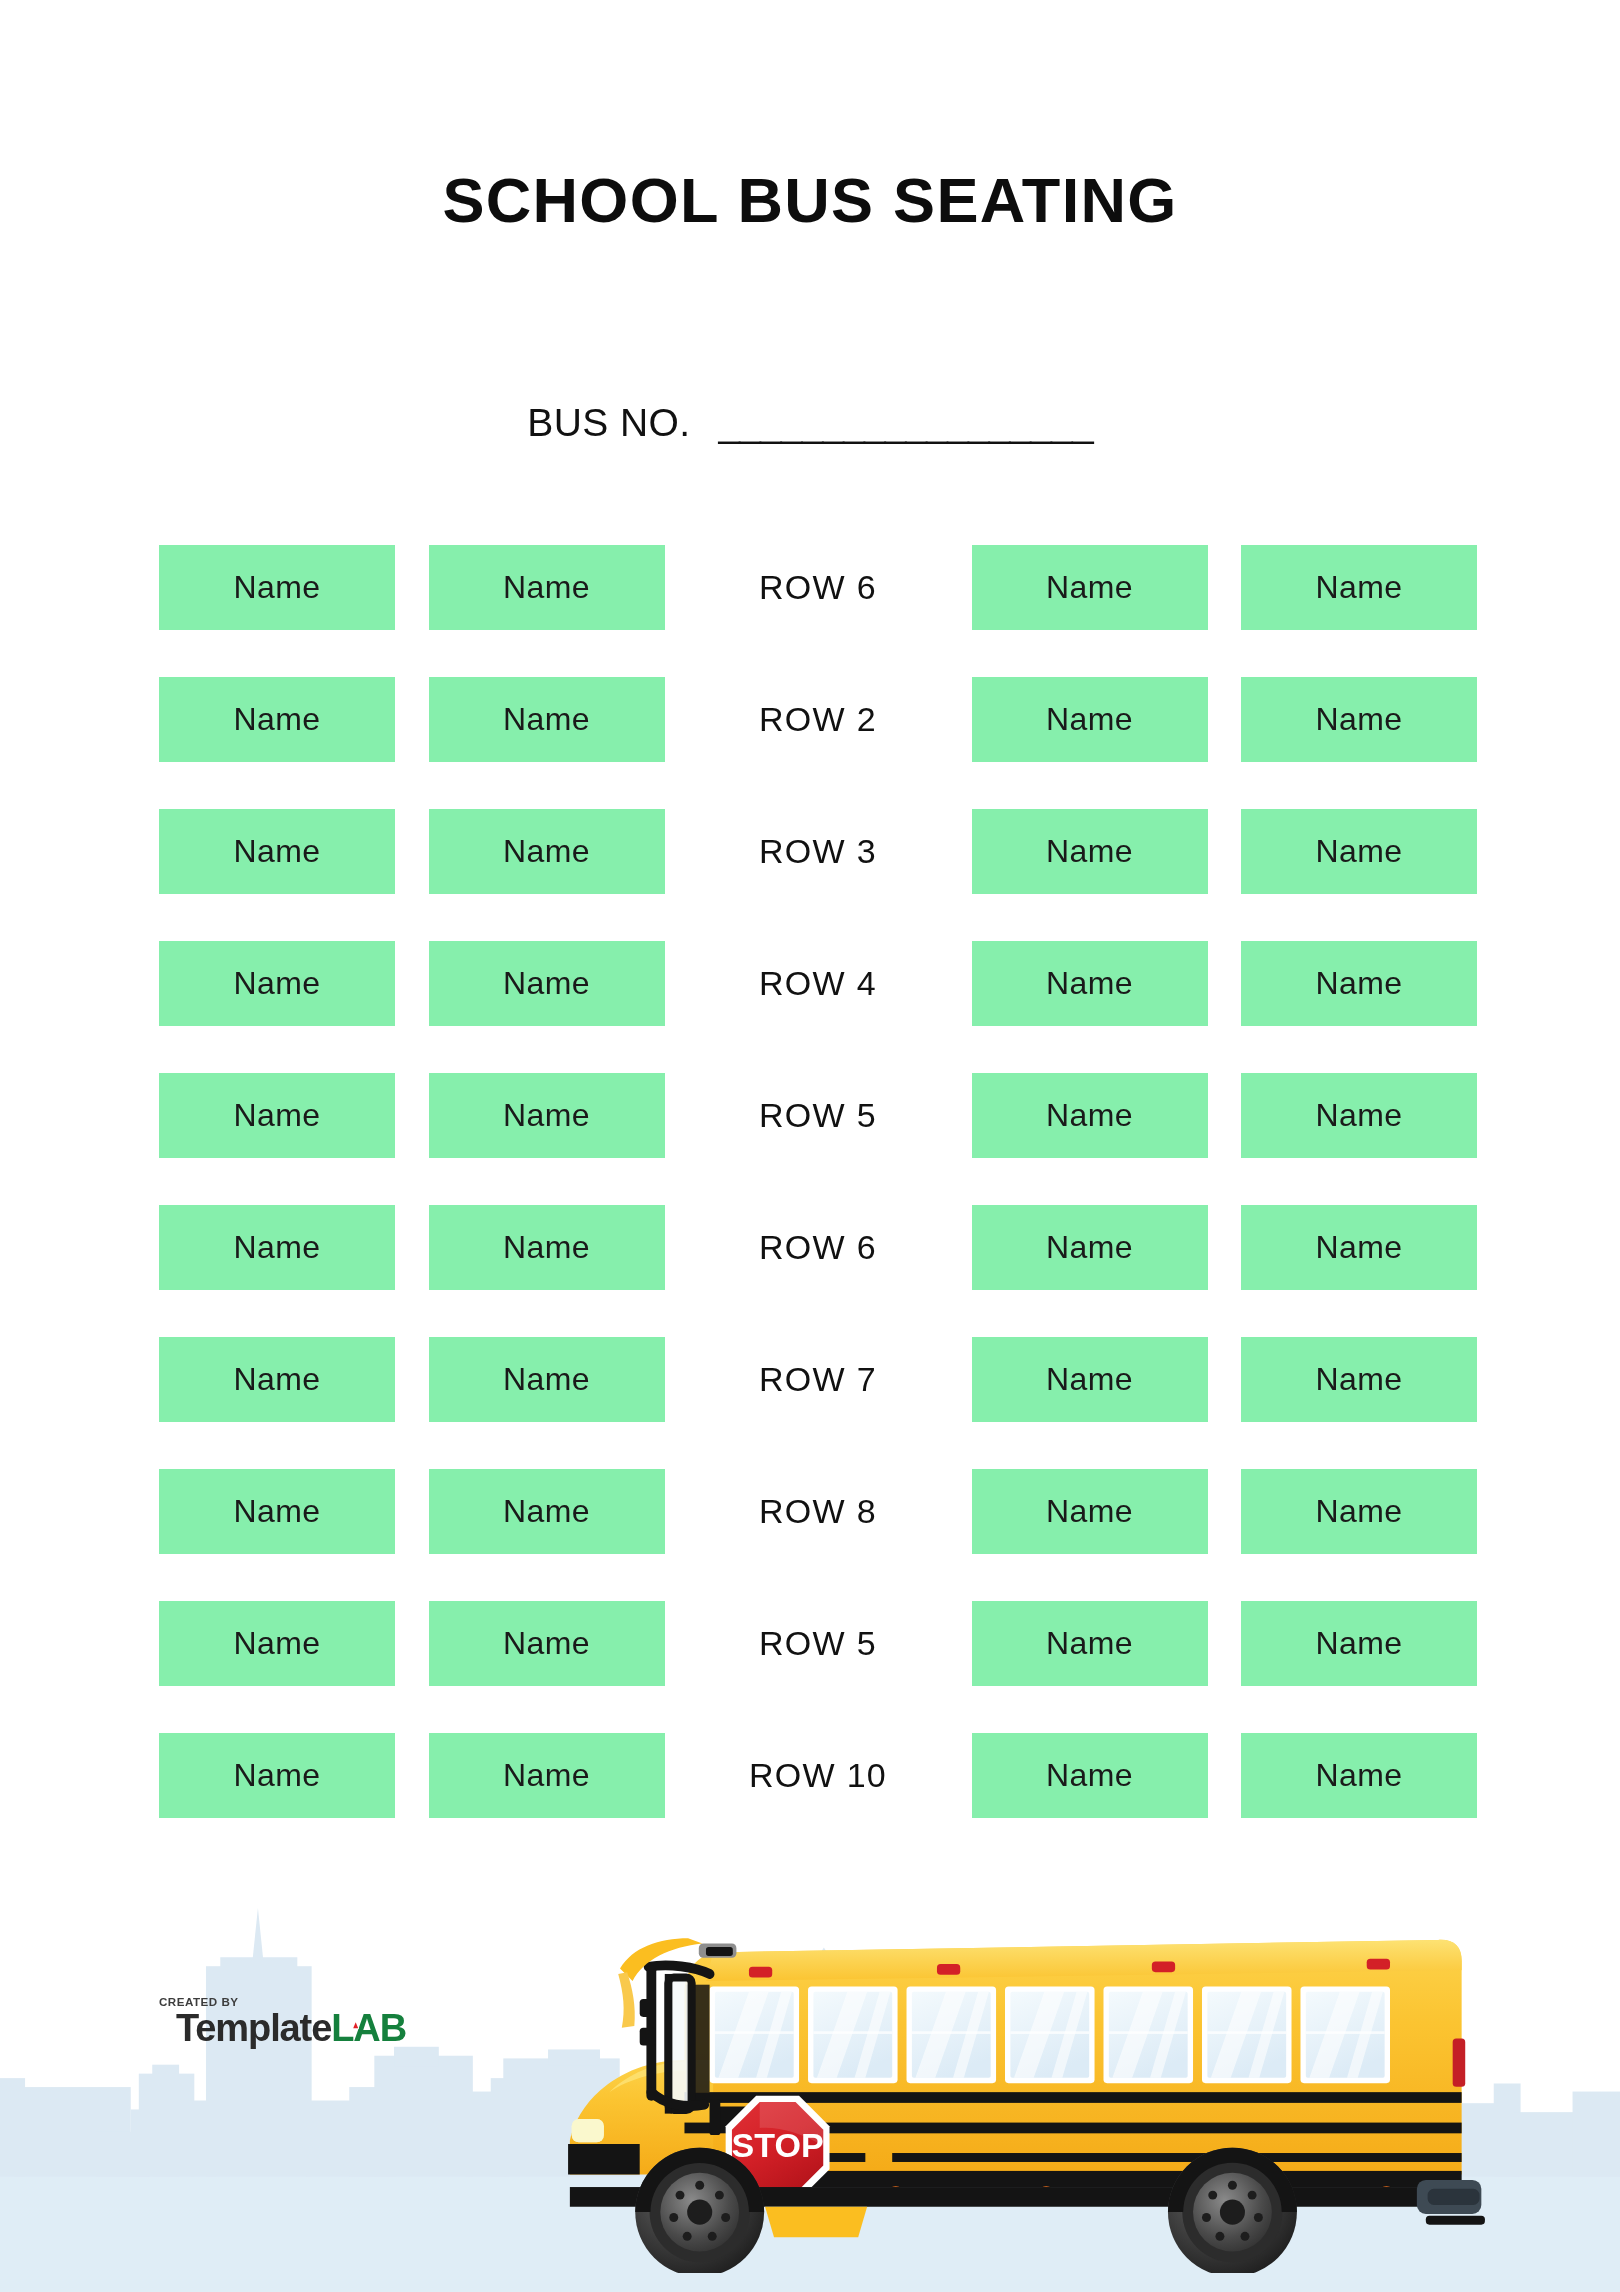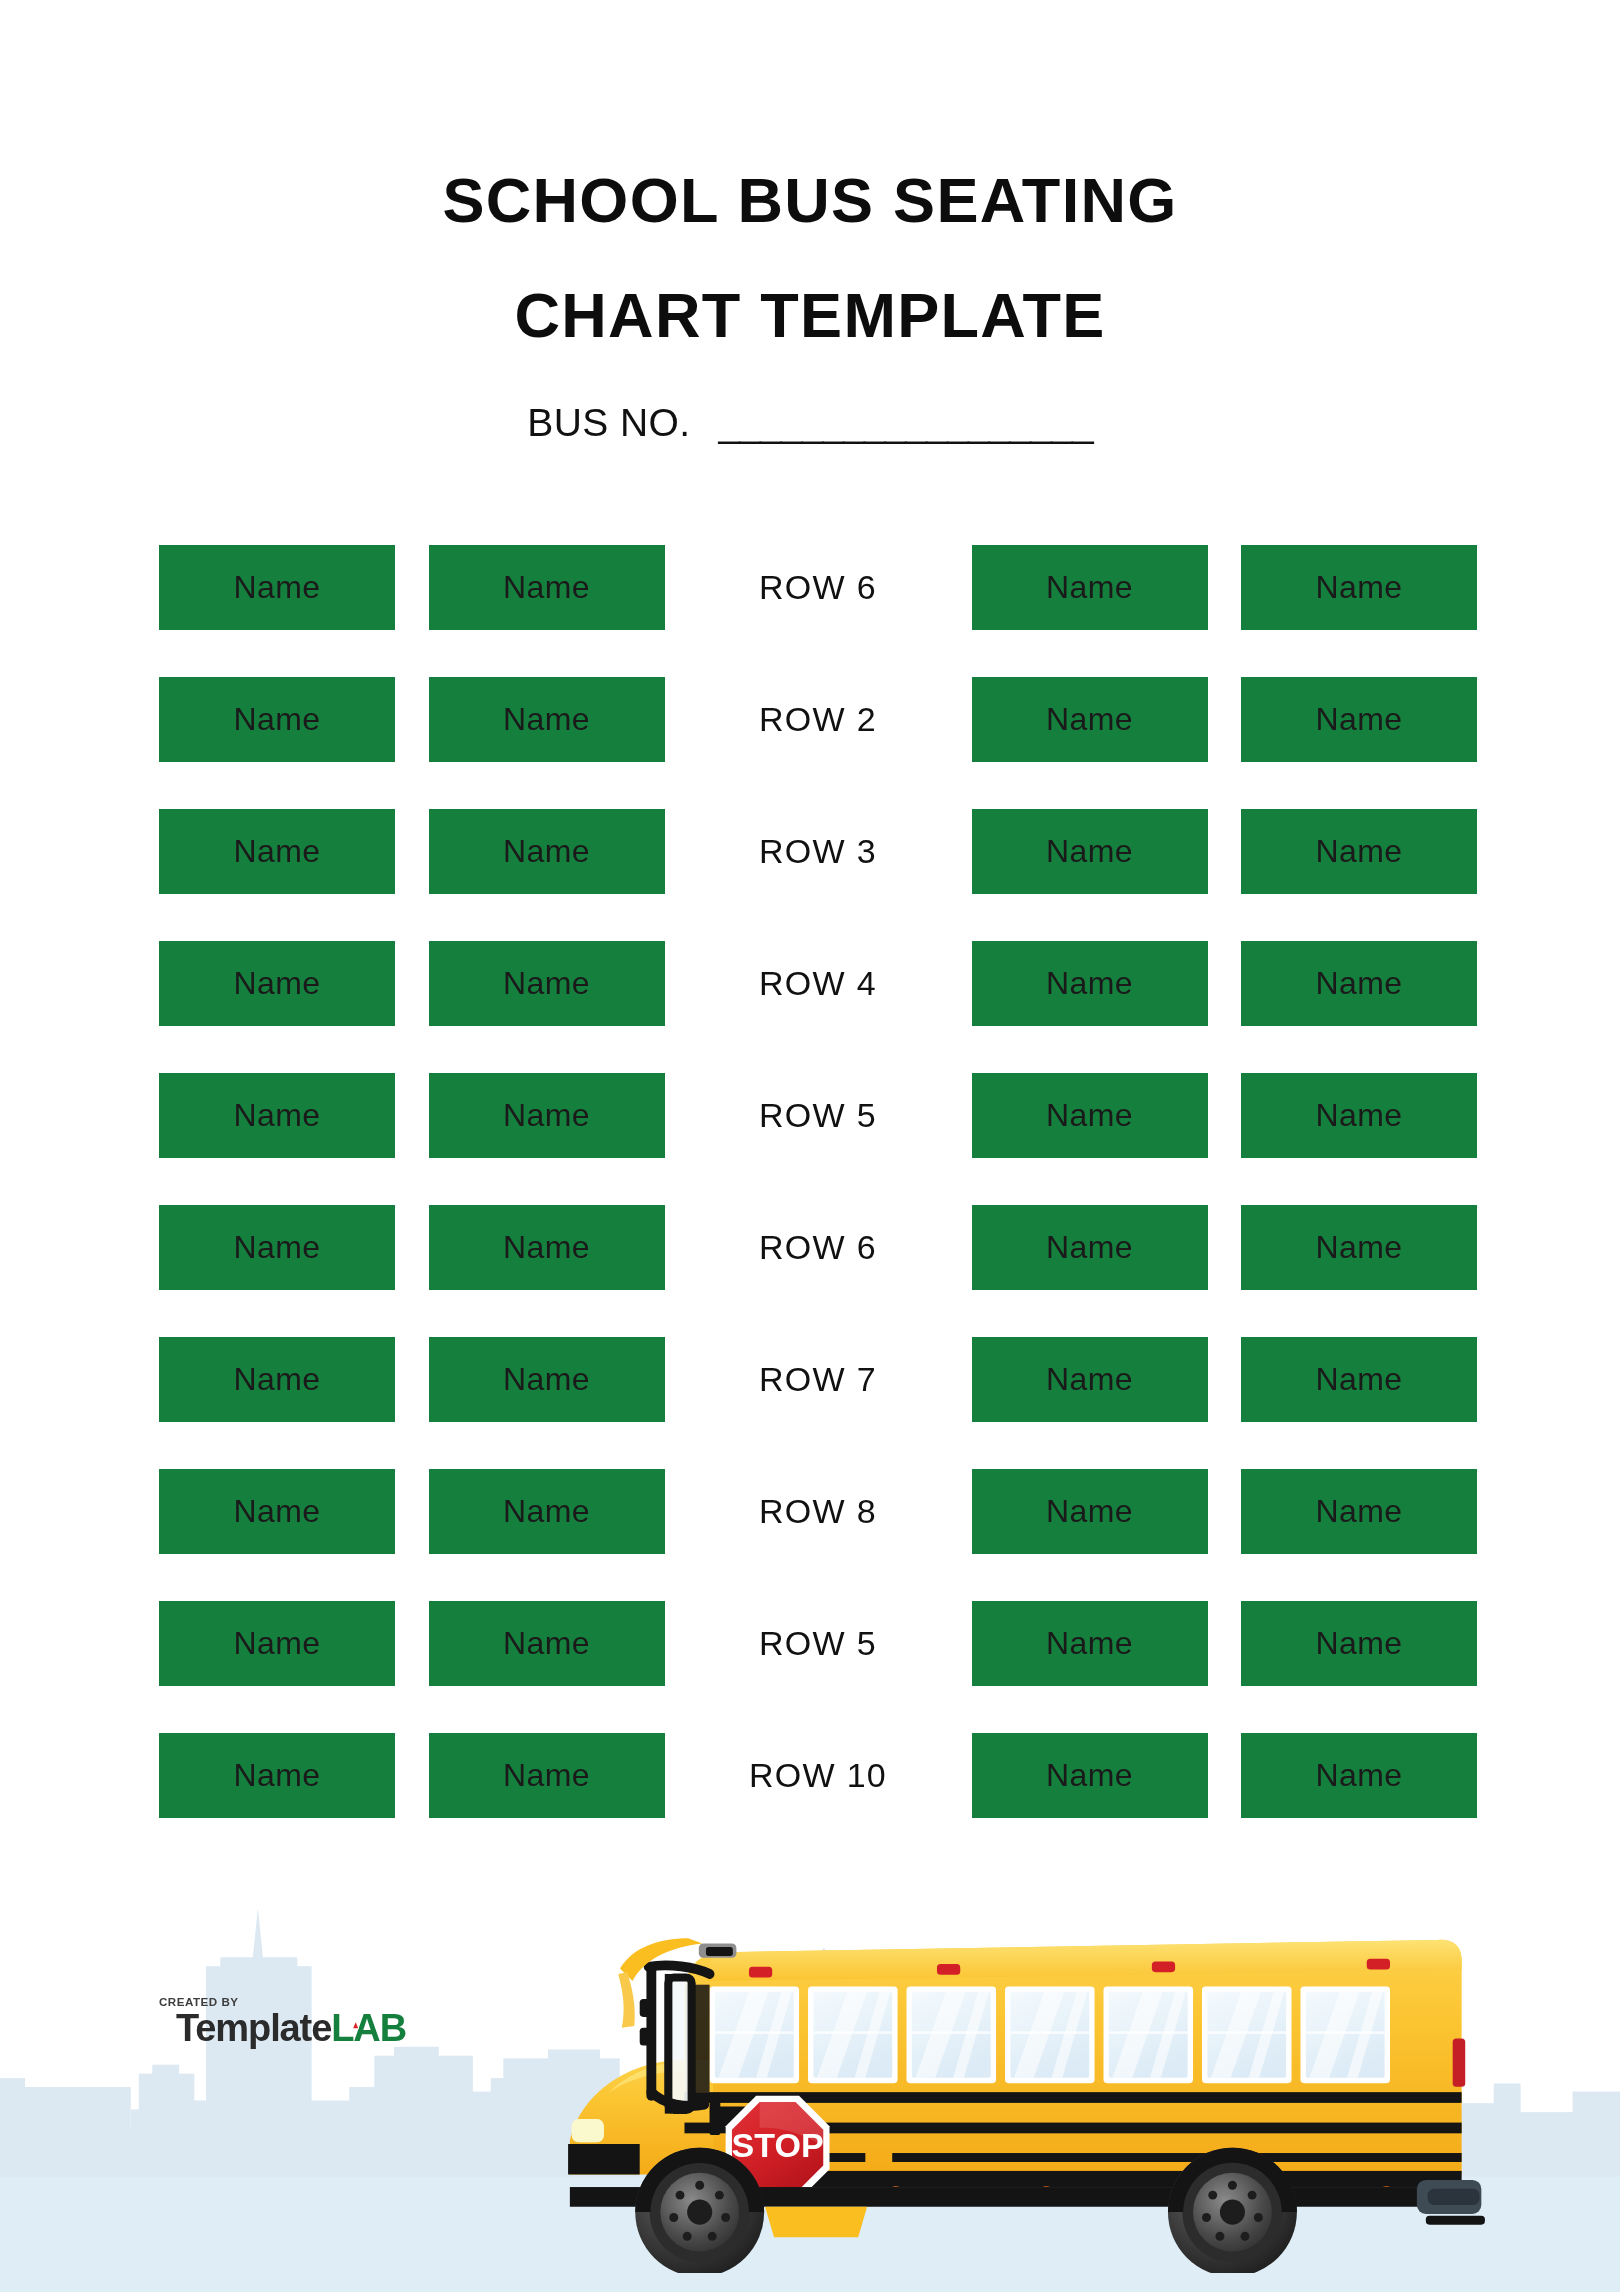--- a/index.html
+++ b/index.html
@@ -69,21 +69,21 @@
     justify-content: space-between;
     align-items: center;
     height: 85px;
     margin-bottom: 47px;
   }
   .seat-row:last-child { margin-bottom: 0; }
 
   .seat-cell {
     width: 236px;
     height: 85px;
-    background: #15803d;
+    background: #86efac;
     display: flex;
     align-items: center;
     justify-content: center;
     font-size: 32px;
     color: #1a1a1a;
     letter-spacing: 0.4px;
   }
   .aisle-cell {
     width: 240px;
     height: 85px;
@@ -151,21 +151,20 @@
     height: 13.4px;
   }
 </style>
 </head>
 <body>
 
 <div id="page">
 
   <div class="title-block">
     <div class="title-line">SCHOOL BUS SEATING</div>
-    <div class="title-line">CHART TEMPLATE</div>
   </div>
 
   <div class="busno-row">
     <span class="busno-label">BUS NO.</span><span class="busno-blank">__________________</span>
   </div>
 
   <div id="grid">
       <div class="seat-row">
         <div class="seat-cell">Name</div>
         <div class="seat-cell">Name</div>

